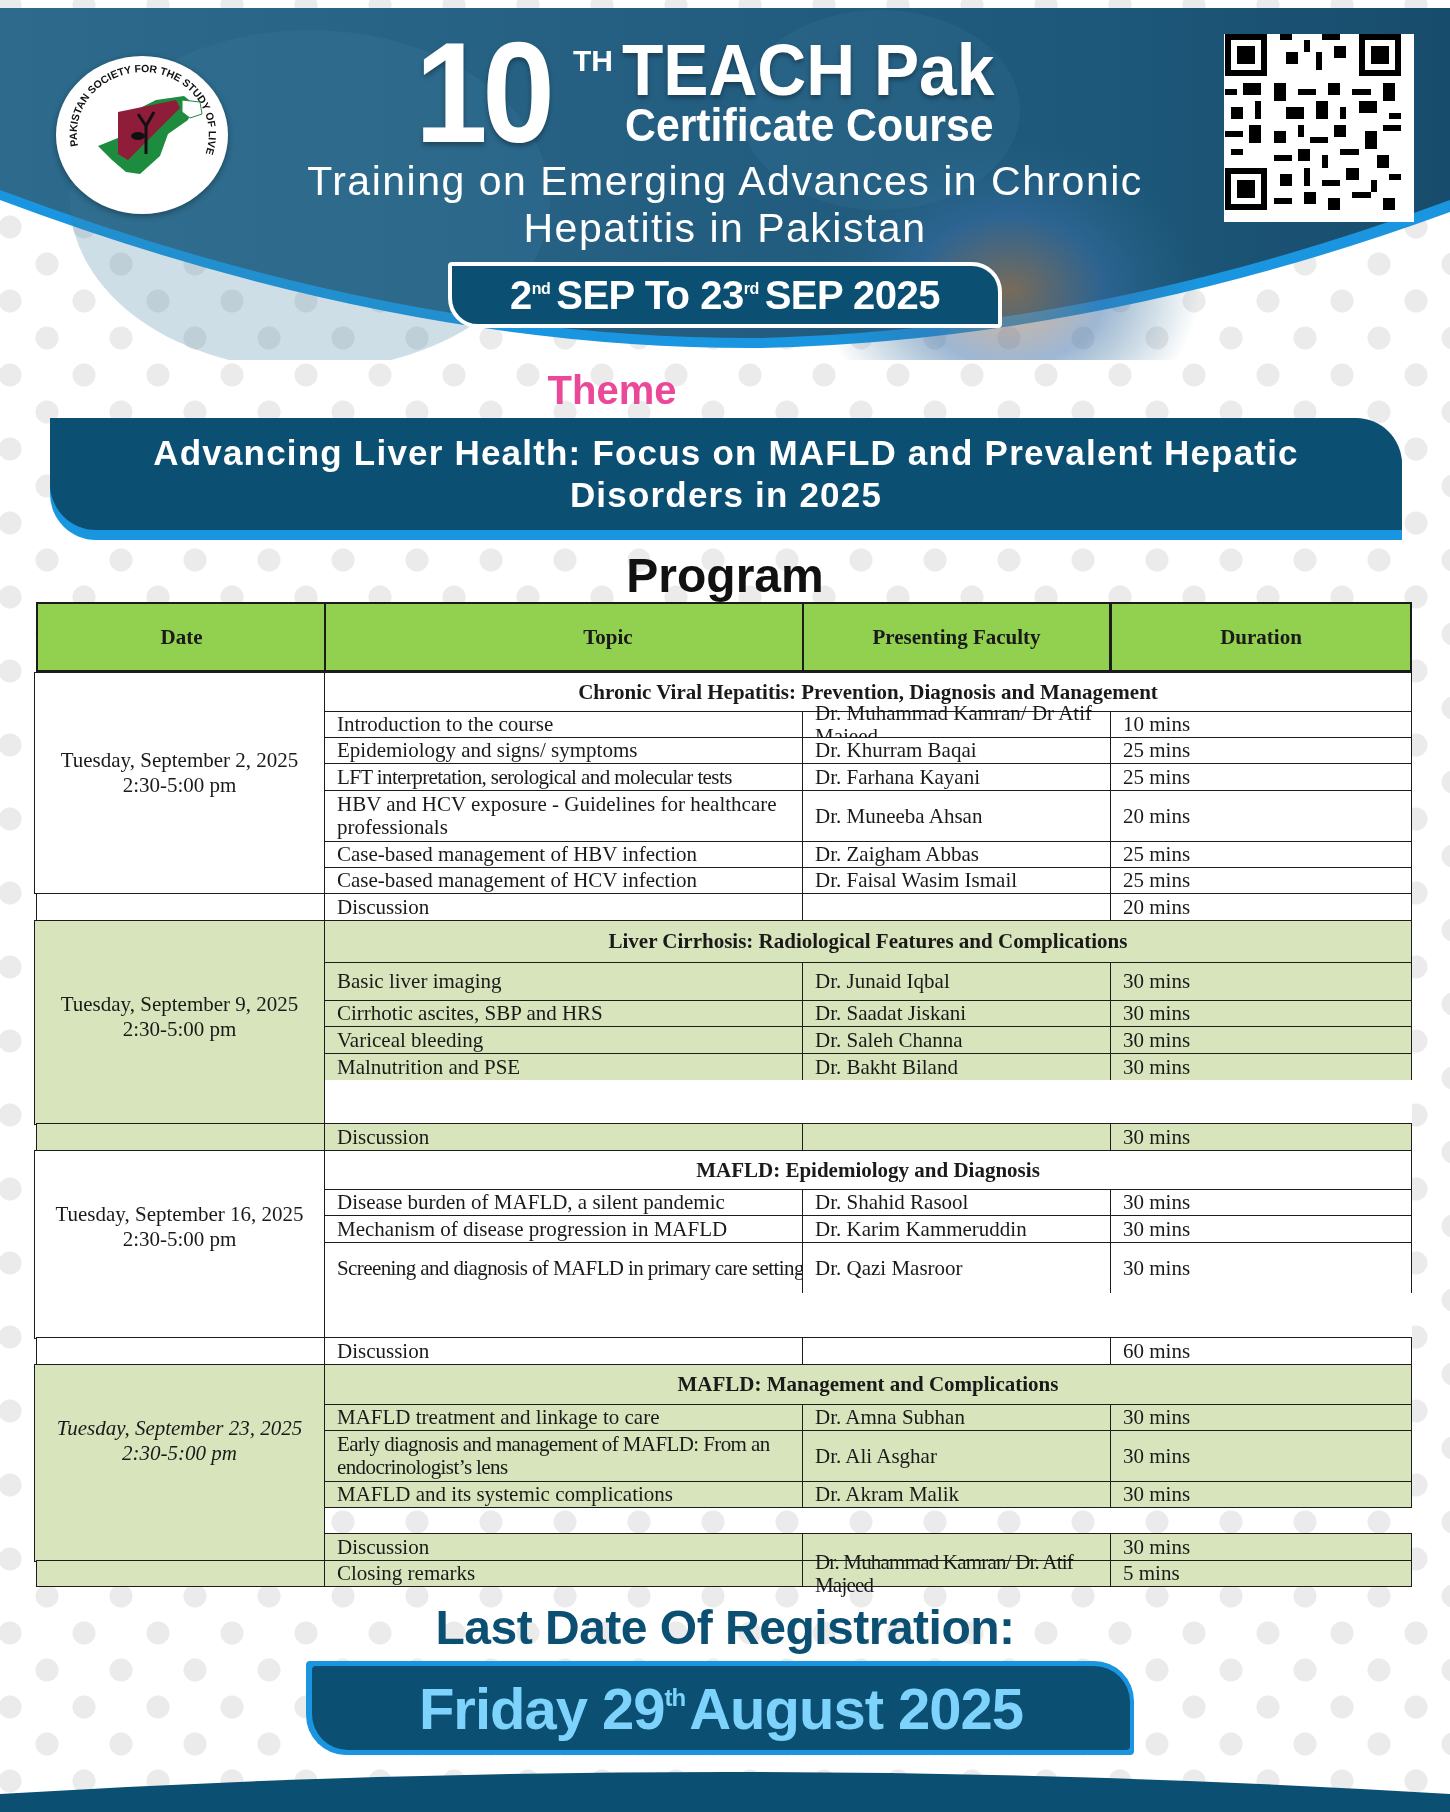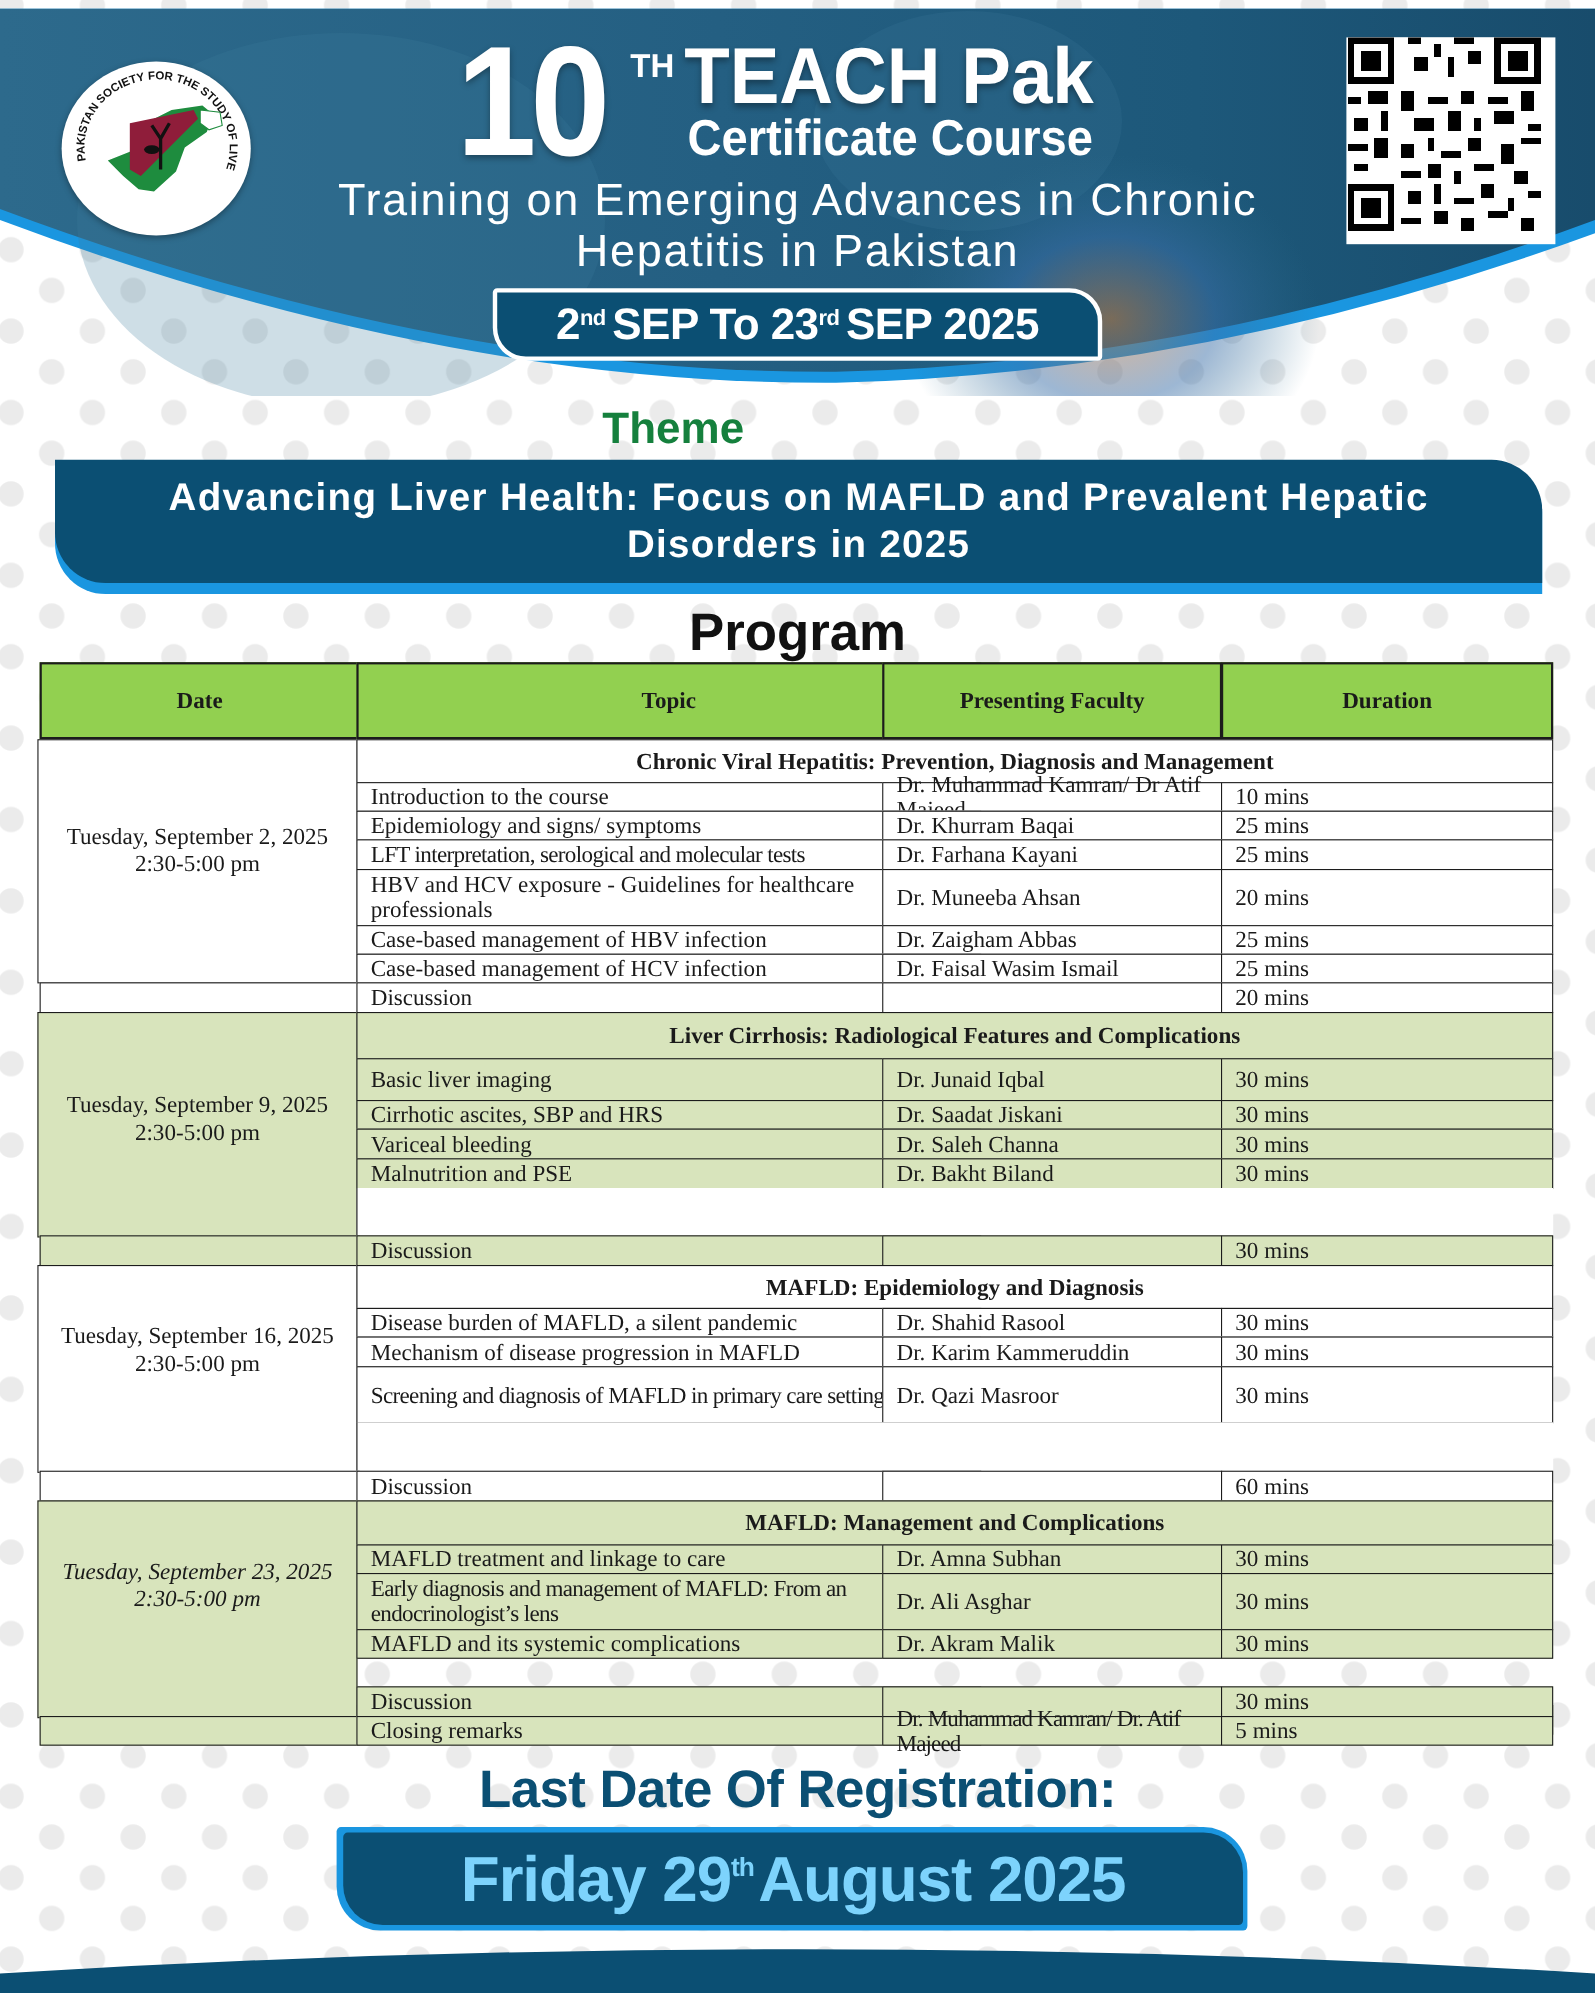--- a/index.html
+++ b/index.html
@@ -47,31 +47,31 @@
     position: absolute; left: 260px; top: 158px; width: 930px; text-align: center; z-index: 3;
     color: #ffffff; font-size: 41px; line-height: 47px; letter-spacing: 1.5px;
   }
   .date-badge {
     position: absolute; left: 448px; top: 262px; width: 554px; height: 66px; z-index: 3;
     background: #0b4f73; border: 4px solid #ffffff;
     border-radius: 4px 30px 4px 30px;
     display: flex; align-items: center; justify-content: center;
     color: #ffffff; font-size: 40px; font-weight: bold; letter-spacing: -0.5px;
   }
-  .date-badge sup { font-size: 20px; position: relative; top: -6px; margin-right: 6px; }
+  .date-badge sup { font-size: 16px; position: relative; top: -6px; margin-right: 6px; }
 
   .qr {
     position: absolute; left: 1224px; top: 34px; width: 190px; height: 188px; background: #ffffff; z-index: 3; padding: 6px;
   }
   .qr svg { width: 178px; height: 176px; }
 
   
   .theme-label {
     position: absolute; left: 0; top: 368px; width: 1224px; text-align: center; z-index: 2;
-    font-size: 40px; font-weight: bold; color: #15803d;
+    font-size: 40px; font-weight: bold; color: #ec4899;
   }
   .theme-banner-shadow {
     position: absolute; left: 50px; top: 420px; width: 1352px; height: 120px; z-index: 2;
     background: #1a96e0; border-radius: 0 46px 0 46px;
   }
   .theme-banner {
     position: absolute; left: 50px; top: 418px; width: 1352px; height: 112px; z-index: 2;
     background: #0b4f73; border-radius: 0 46px 0 46px;
     display: flex; align-items: center; justify-content: center; text-align: center;
     color: #ffffff; font-size: 35px; font-weight: bold; line-height: 42px; letter-spacing: 1.2px; padding: 0 40px;

